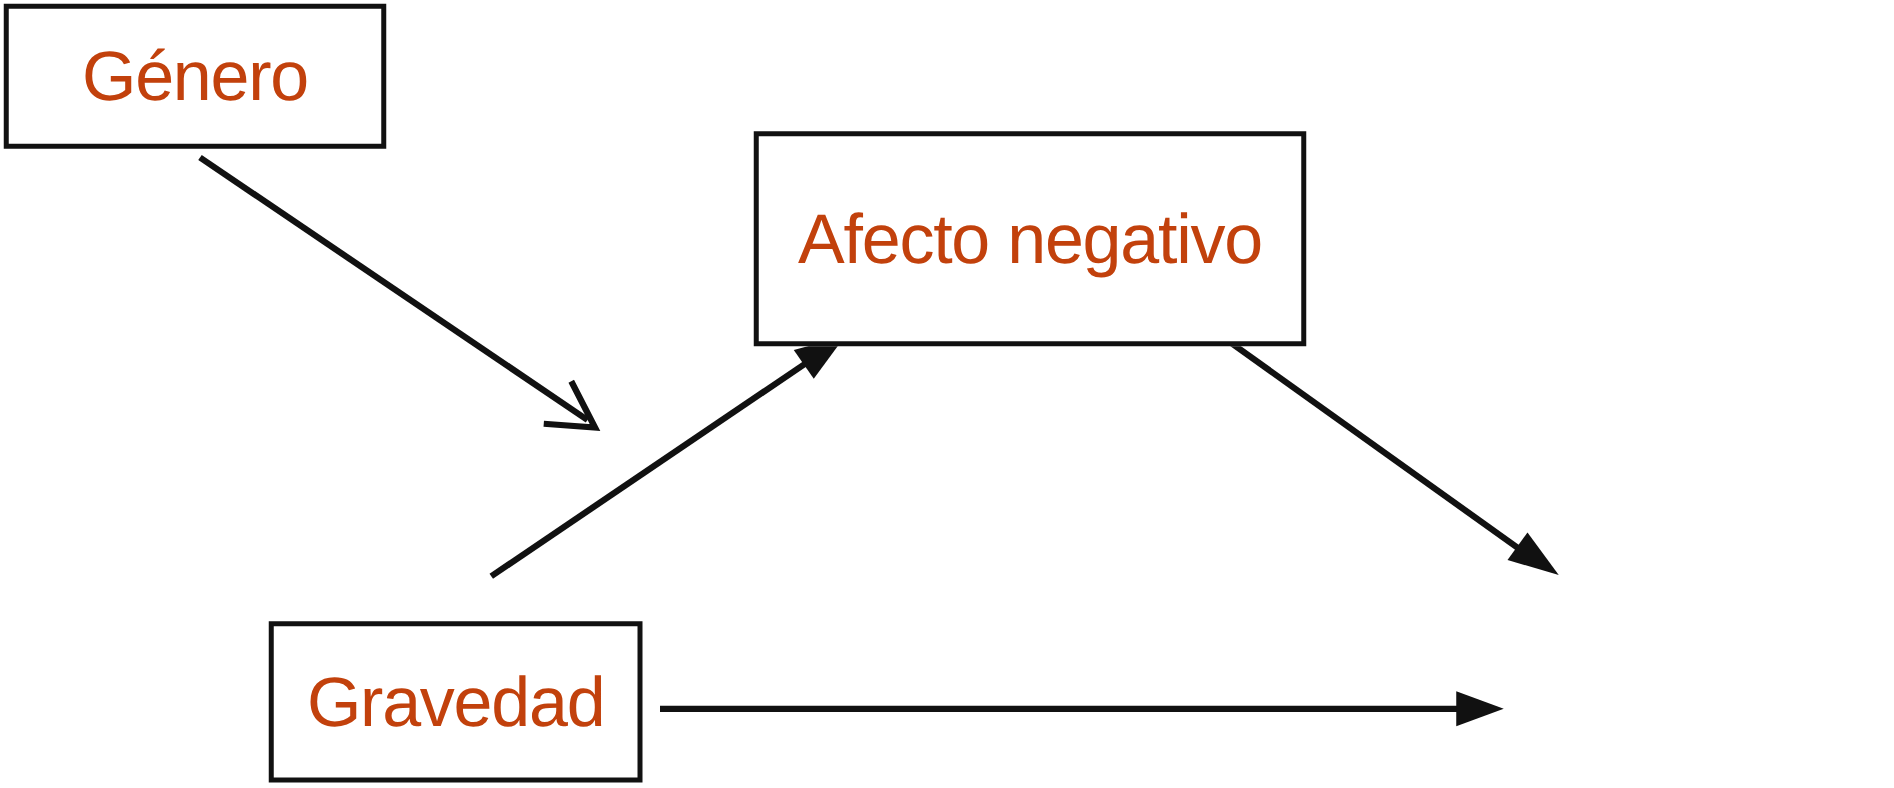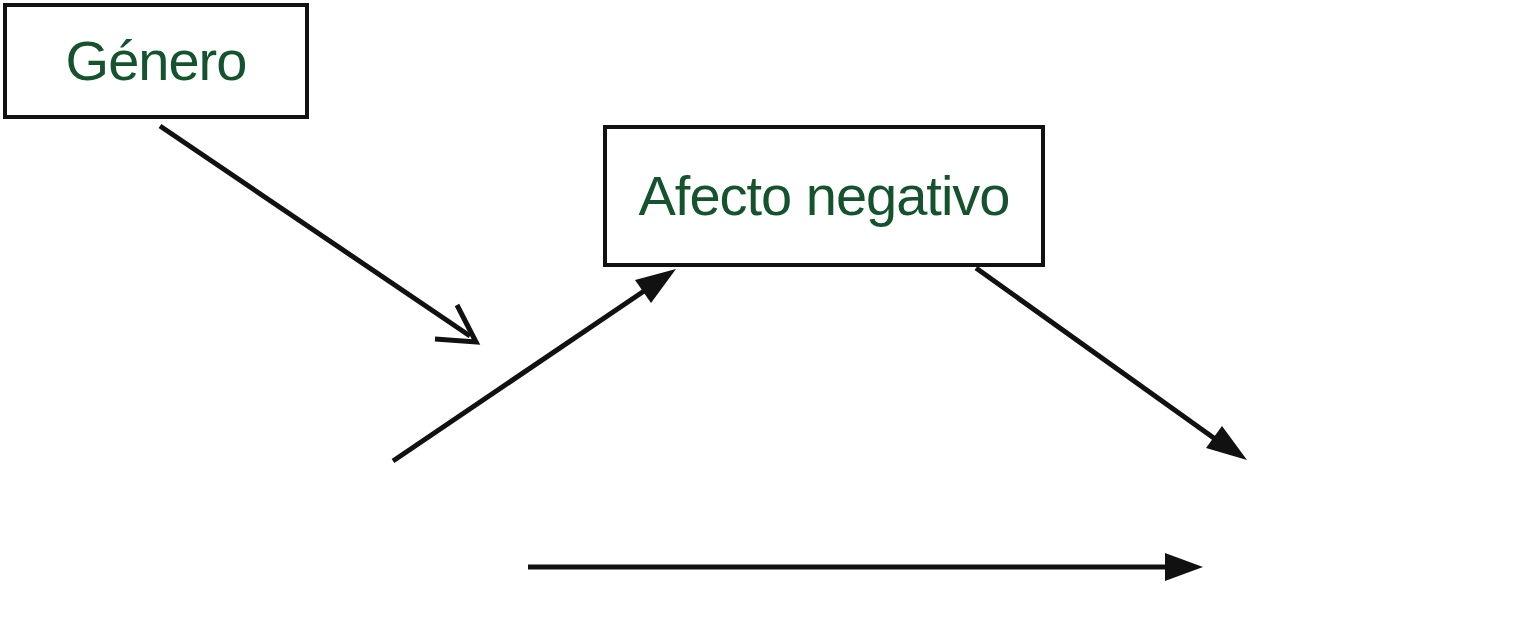--- a/index.html
+++ b/index.html
@@ -27,26 +27,26 @@
     box-sizing: border-box;
     border: 4px solid #111111;
     background: #ffffff;
     display: flex;
     align-items: center;
     justify-content: center;
   }
   .node-label {
     font-size: 56px;
     letter-spacing: -1px;
-    color: #14532d;
+    color: #c2410c;
     white-space: nowrap;
     line-height: 1;
   }
   .node-genero   { left: 3px;    top: 3px;   width: 306px; height: 116px; }
-  .node-afecto   { left: 603px;  top: 105px; width: 442px; height: 142px; margin-top: 20px; }
+  .node-afecto   { left: 603px;  top: 105px; width: 442px; height: 172px; }
   .node-gravedad { left: 215px;  top: 497px; width: 299px; height: 129px; }
   .node-venganza { left: 1207px; top: 498px; width: 307px; height: 130px; }
 </style>
 </head>
 <body>
 
 <div class="canvas">
 
   <svg class="edges-layer" viewBox="0 0 1515 630" xmlns="http://www.w3.org/2000/svg">
 
@@ -72,15 +72,18 @@
   </svg>
 
   <div class="node node-genero">
     <span class="node-label">Género</span>
   </div>
 
   <div class="node node-afecto">
     <span class="node-label">Afecto negativo</span>
   </div>
 
+  <div class="node node-gravedad">
+    <span class="node-label">Gravedad</span>
+  </div>
 
 
 </div>
 
 </body></html>

